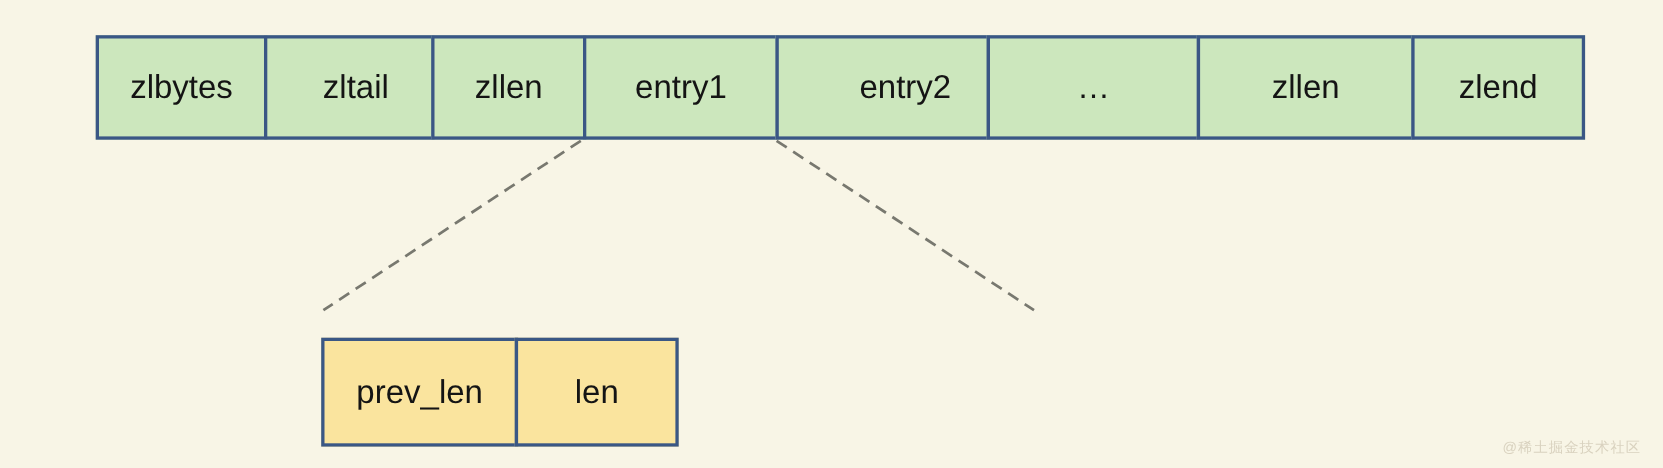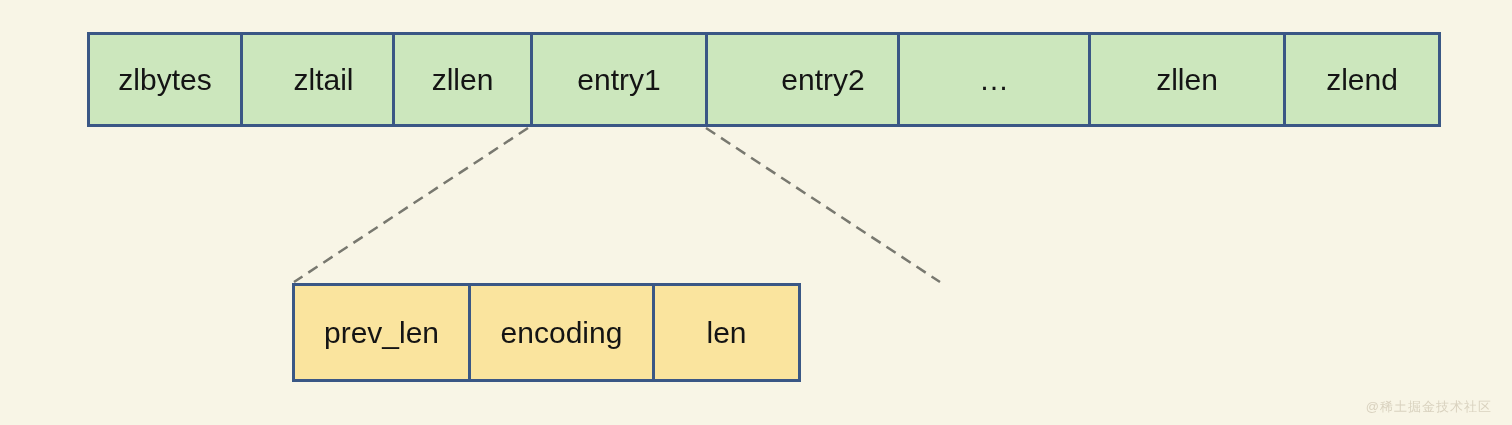--- a/index.html
+++ b/index.html
@@ -41,20 +41,21 @@
     height: 95px;
   }
   .top-row .cell {
     height: 95px;
     background: var(--top_cell_fill, #cce7bd);
   }
   .bottom-row {
     left: 292px;
     top: 283px;
     height: 123px;
+    align-items: flex-end;
   }
   .bottom-row .cell {
     height: 99px;
     background: var(--entry_cell_fill, #fae49e);
   }
   
   .tw0 { width: 156px; text-align: right; }
   .tw1 { width: 155px; padding-left: 12px; }
   .tw2 { width: 141px; }
   .tw3 { width: 178px; }
@@ -106,19 +107,18 @@
     <div class="cell tw7">zlend</div>
   </div>
 
   <svg class="connectors" viewBox="0 0 1512 425" xmlns="http://www.w3.org/2000/svg">
     <line class="dash-line" x1="528" y1="128" x2="294" y2="282"></line>
     <line class="dash-line" x1="706" y1="128" x2="940" y2="282"></line>
   </svg>
 
   <div class="row bottom-row">
     <div class="cell bw0">prev_len</div>
-    <div class="cell bw1">encoding</div>
     <div class="cell bw2">len</div>
   </div>
 
   <div class="watermark">@稀土掘金技术社区</div>
 
 </div>
 
 </body></html>

